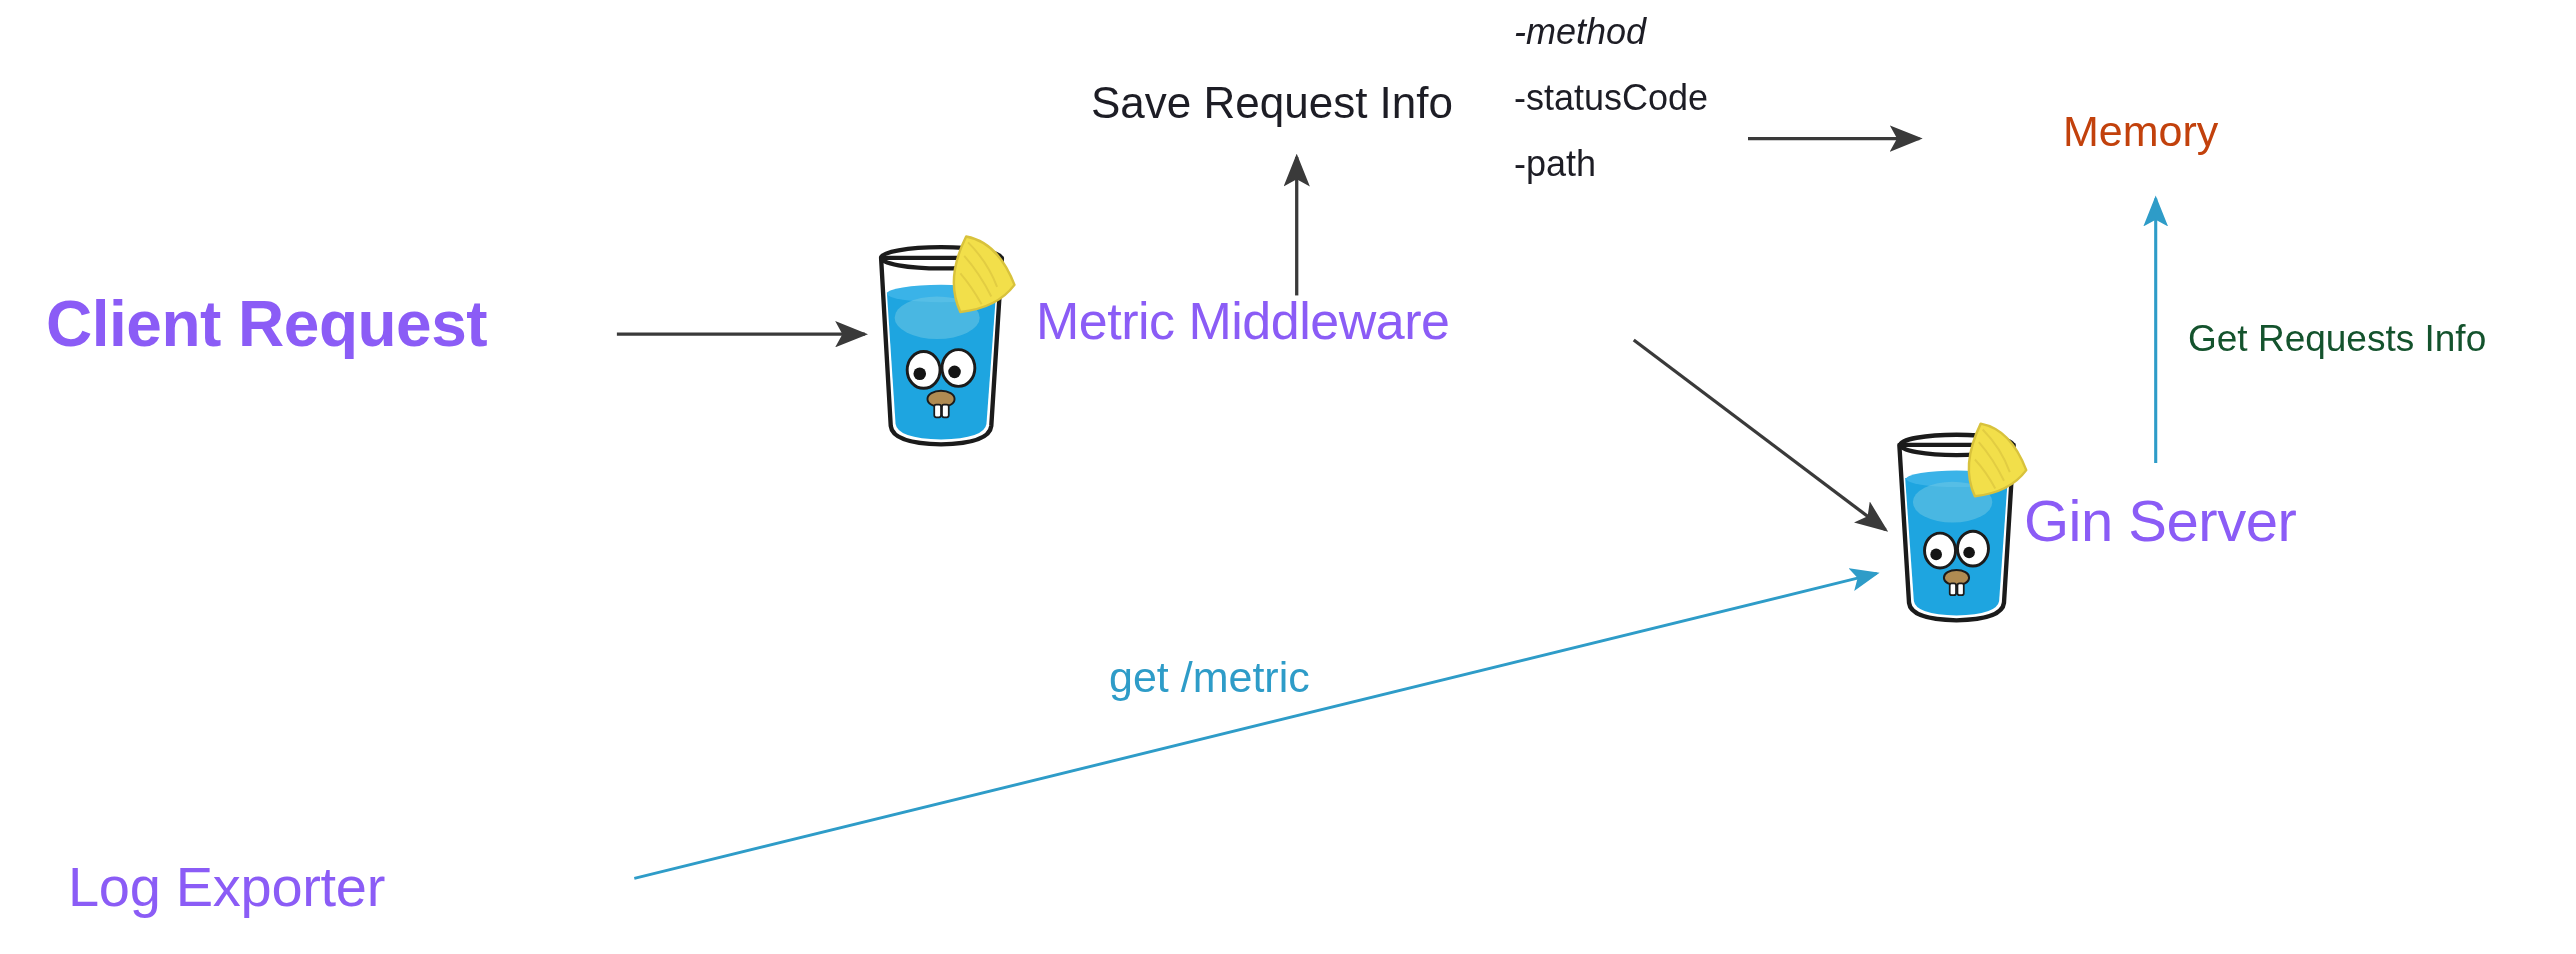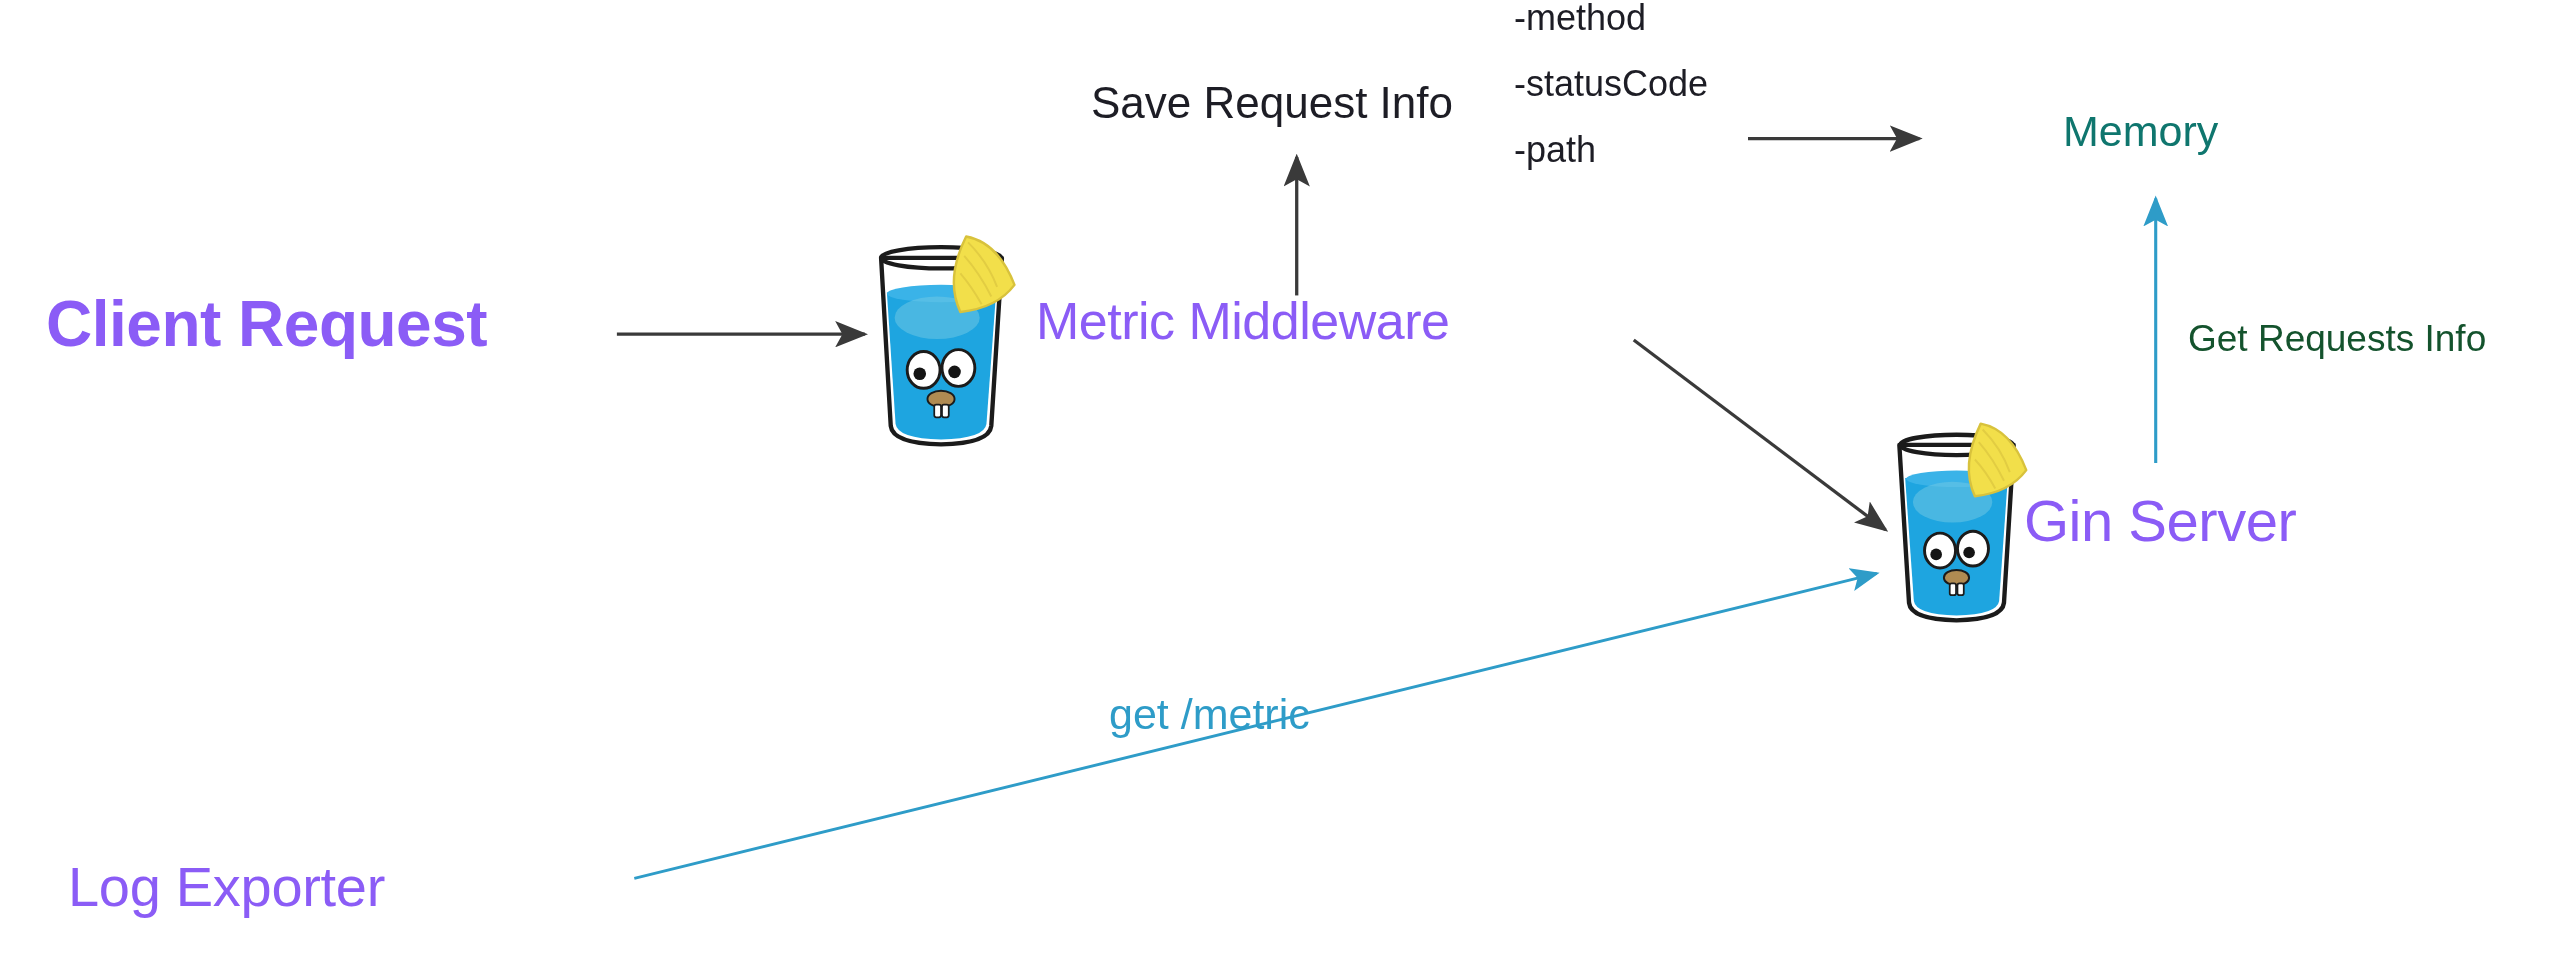--- a/index.html
+++ b/index.html
@@ -62,21 +62,21 @@
     font-size: 56px;
     font-weight: 400;
     letter-spacing: -0.3px;
     margin-top: 24px;
   }
   .lbl-memory {
     left: 2063px;
     top: 110px;
     font-size: 43px;
     font-weight: 400;
-    color: #0f766e;
+    color: #c2410c;
   }
   .lbl-save-request {
     left: 1077px;
     top: 81px;
     font-size: 44px;
     font-weight: 400;
     color: #1d1d25;
     margin-left: 14px;
   }
   
@@ -86,38 +86,37 @@
     top: 0px;
     width: 291px;
   }
   .attr-item {
     font-size: 36px;
     color: #1d1d25;
     line-height: 1;
     margin-bottom: 30px;
     white-space: nowrap;
   }
-  .attr-item:first-child { margin-top: 0; }
+  .attr-item:first-child { margin-top: 14px; font-style: italic; }
   
   .lbl-get-requests {
     position: absolute;
     left: 2188px;
     top: 318px;
     font-size: 37px;
     color: #14532d;
     white-space: nowrap;
   }
   .lbl-get-metric {
     position: absolute;
     left: 1109px;
     top: 653px;
     font-size: 43px;
     color: #2e9cc8;
     white-space: nowrap;
-    margin-top: 37px;
   }
   
   .gopher {
     position: absolute;
   }
   .gopher.mw {
     left: 852px;
     top: 223px;
     width: 179px;
     height: 232px;

